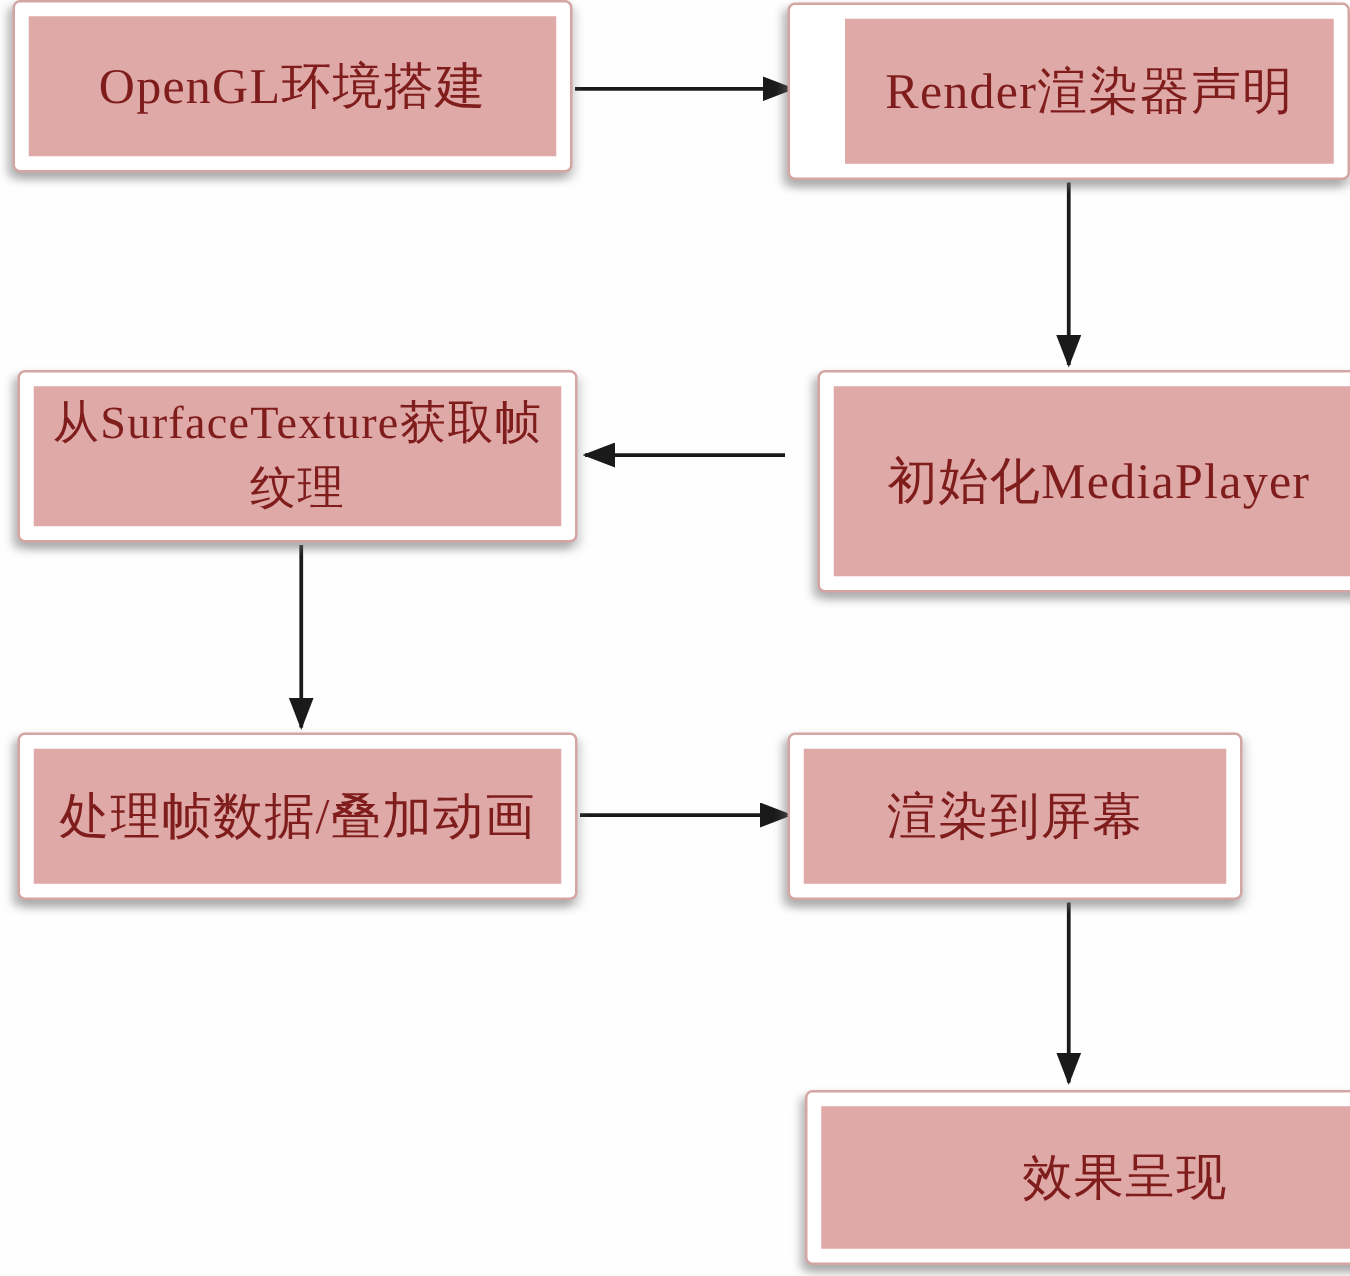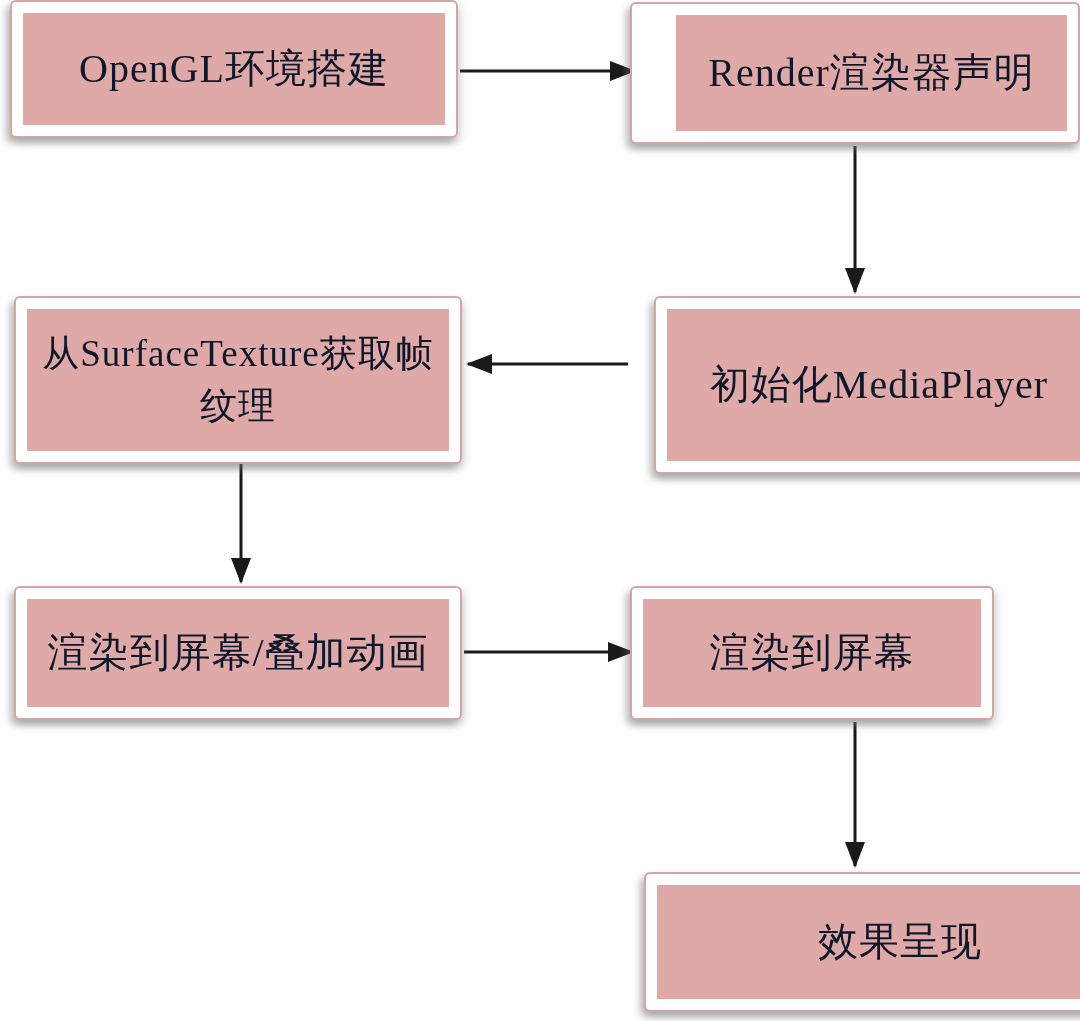--- a/index.html
+++ b/index.html
@@ -33,29 +33,29 @@
     box-shadow: -4px 5px 7px rgba(110,110,110,0.45), 3px 5px 7px rgba(120,120,120,0.25);
   }
   .node .fill {
     width: 100%;
     height: 100%;
     background: #dfa9a7;
     display: flex;
     align-items: center;
     justify-content: center;
     text-align: center;
-    color: #0f172a;
+    color: #7f1d1d;
     font-size: 40px;
     line-height: 1.4;
     white-space: pre-line;
     letter-spacing: 1px;
   }
   .n1 { left: 10px;  top: 0px;    width: 448px; height: 138px; }
   .n2 { left: 630px; top: 2px;    width: 450px; height: 142px; padding-left: 44px; }
-  .n3 { left: 14px;  top: 296px;  width: 448px; height: 168px; }
+  .n3 { left: 14px;  top: 296px;  width: 448px; height: 138px; }
   .n3 .fill { font-size: 37px; }
   .n4 { left: 654px; top: 296px;  width: 450px; height: 178px; }
   .n5 { left: 14px;  top: 586px;  width: 448px; height: 134px; }
   .n6 { left: 630px; top: 586px;  width: 364px; height: 134px; }
   .n7 { left: 628px; top: 872px;  width: 512px; height: 140px; margin-left: 16px; }
   .edge {
     stroke: #1a1a1a;
     stroke-width: 3;
     fill: none;
   }
@@ -90,21 +90,21 @@
   <div class="node n3">
     <div class="fill">从SurfaceTexture获取帧
 纹理</div>
   </div>
 
   <div class="node n4">
     <div class="fill">初始化MediaPlayer</div>
   </div>
 
   <div class="node n5">
-    <div class="fill">渲染到屏幕/叠加动画</div>
+    <div class="fill">处理帧数据/叠加动画</div>
   </div>
 
   <div class="node n6">
     <div class="fill">渲染到屏幕</div>
   </div>
 
   <div class="node n7">
     <div class="fill">效果呈现</div>
   </div>
 

